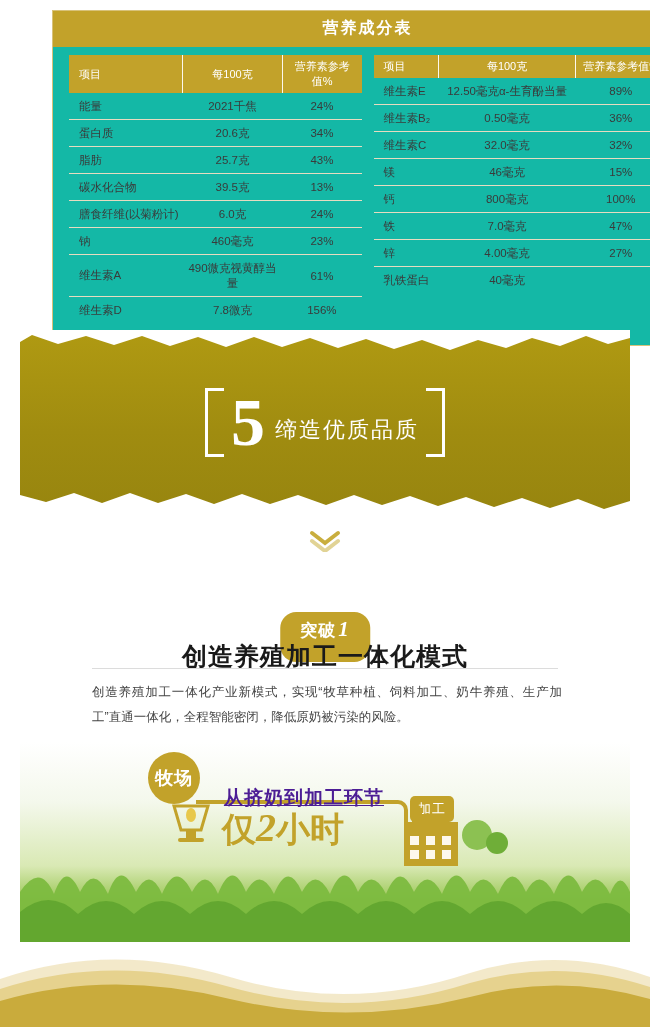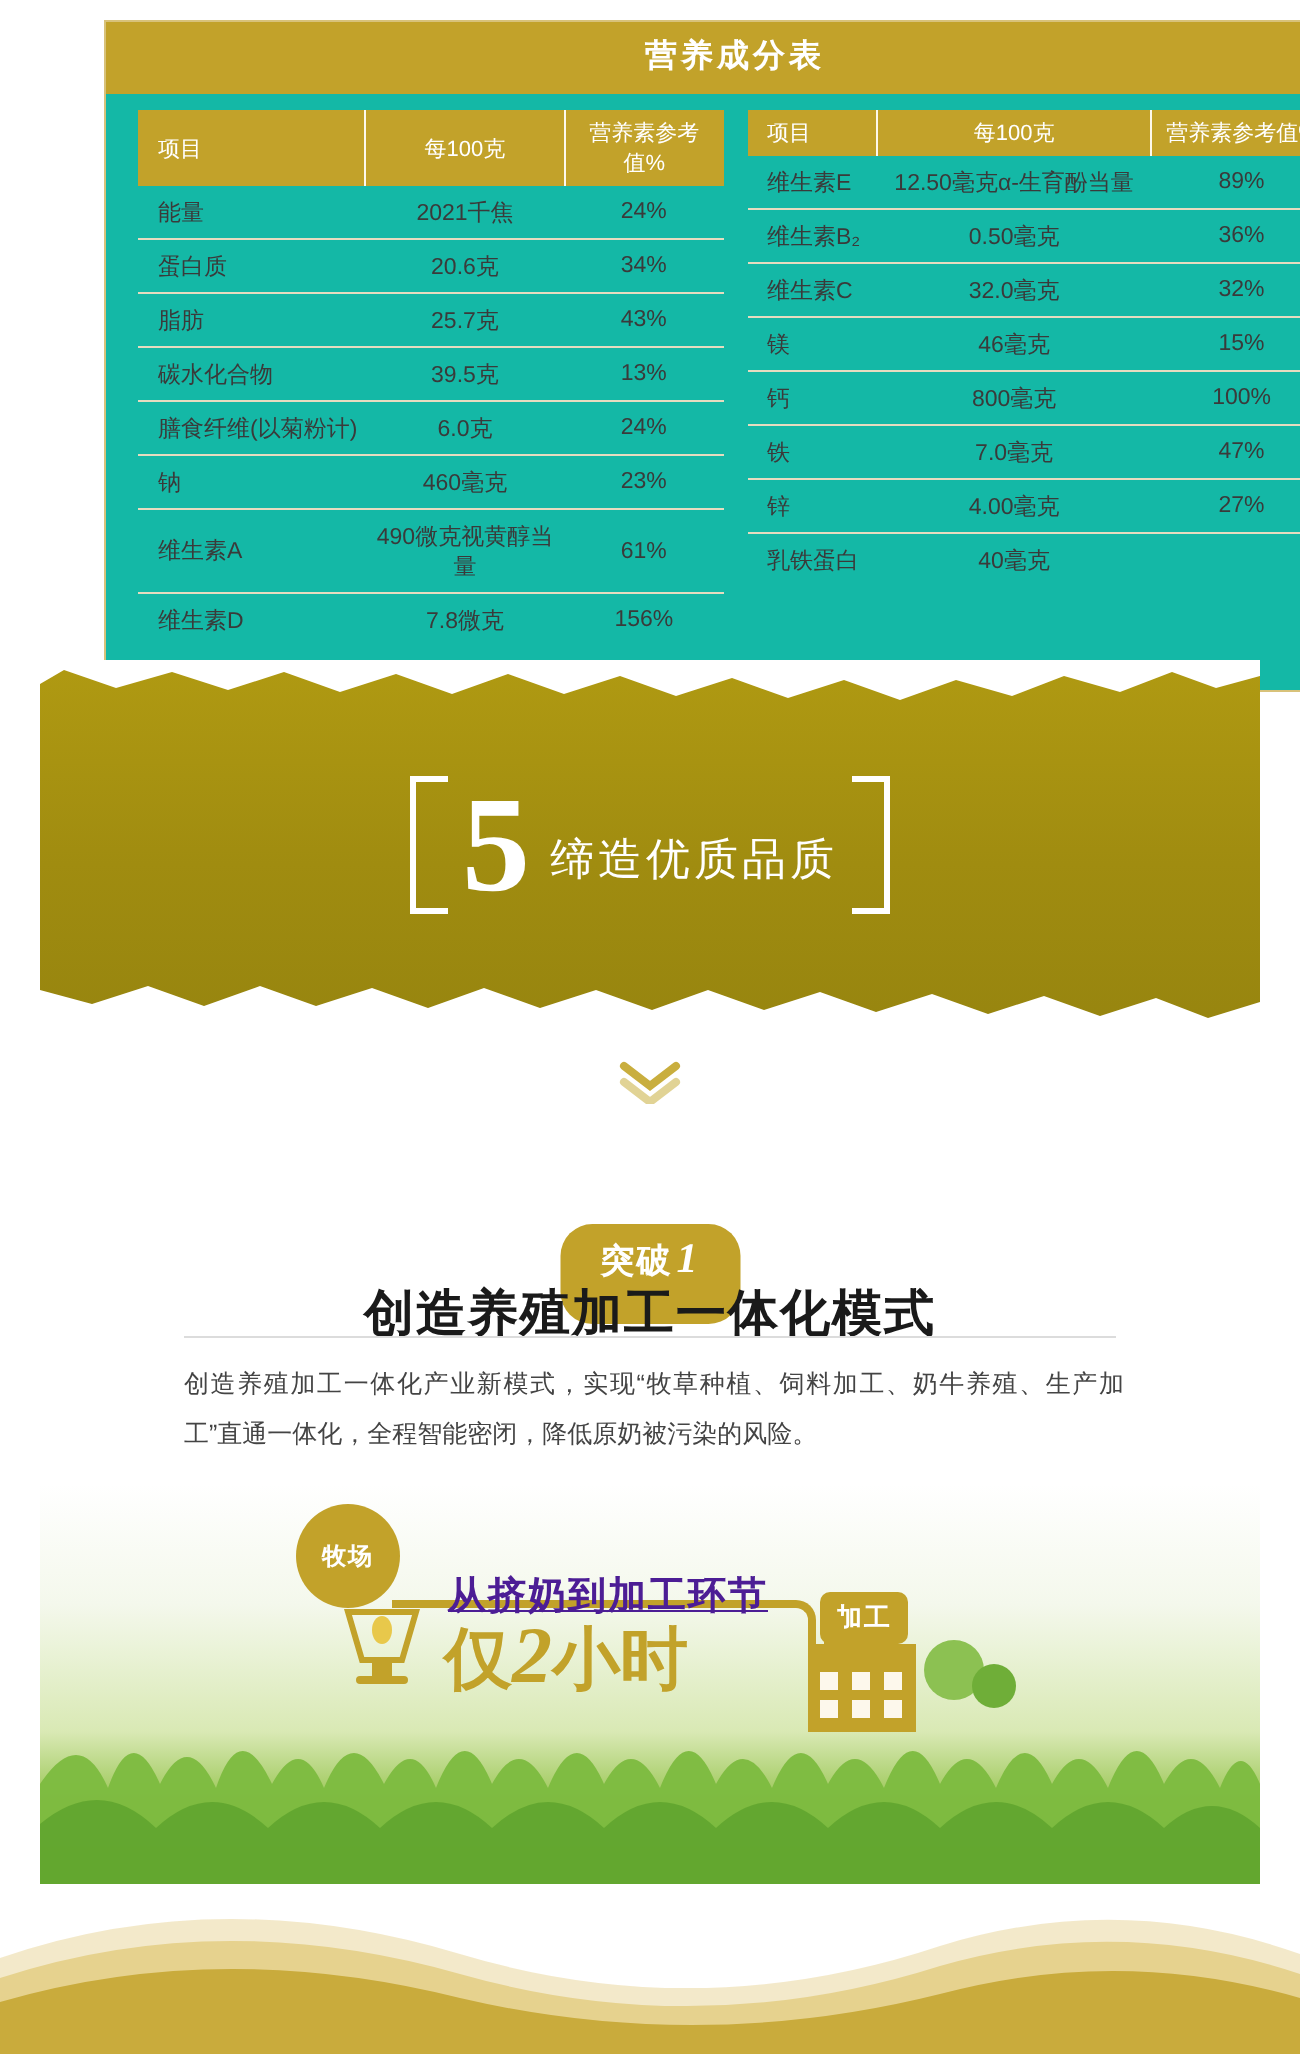--- a/index.html
+++ b/index.html
@@ -195,21 +195,21 @@
     overflow: hidden;
     background: linear-gradient(180deg,#ffffff 0%,#f4f8ec 30%,#d9e9b4 62%,#9fc95c 78%,#74b33c 100%);
   }
   .farm-badge {
     position: absolute;
     left: 148px; top: 752px;
     width: 52px; height: 52px;
     border-radius: 50%;
     background: #c2a22a;
     color: #fff;
-    font-size: 12px;
+    font-size: 18px;
     font-weight: bold;
     display: flex; align-items: center; justify-content: center;
     letter-spacing: 1px;
   }
   .pipe {
     position: absolute;
     left: 196px; top: 800px;
     width: 212px; height: 62px;
     border-top: 4px solid #c2a22a;
     border-right: 4px solid #c2a22a;
@@ -238,21 +238,21 @@
     letter-spacing: 0px;
     line-height: 1;
   }
   .line-b .n2 { font-family: "Liberation Serif", serif; font-size: 40px; font-style: italic; }
   .proc-badge {
     position: absolute;
     left: 410px; top: 796px;
     background: #c2a22a;
     color: #ffffff;
     font-size: 13px;
-    font-weight: bold;
+    font-weight: normal;
     border-radius: 5px;
     padding: 4px 8px;
     letter-spacing: 1px;
   }
   .factory {
     position: absolute;
     left: 404px; top: 822px;
     width: 54px; height: 44px;
     background: #c2a22a;
   }

